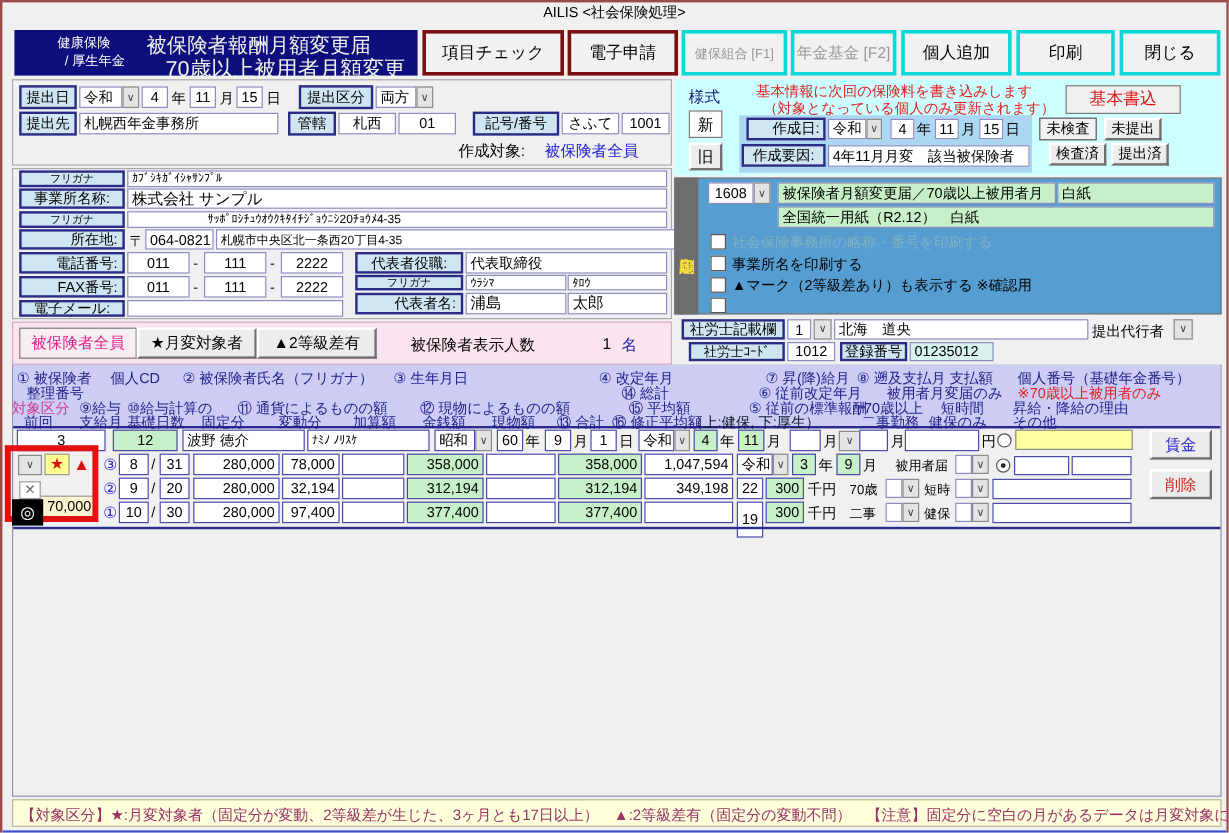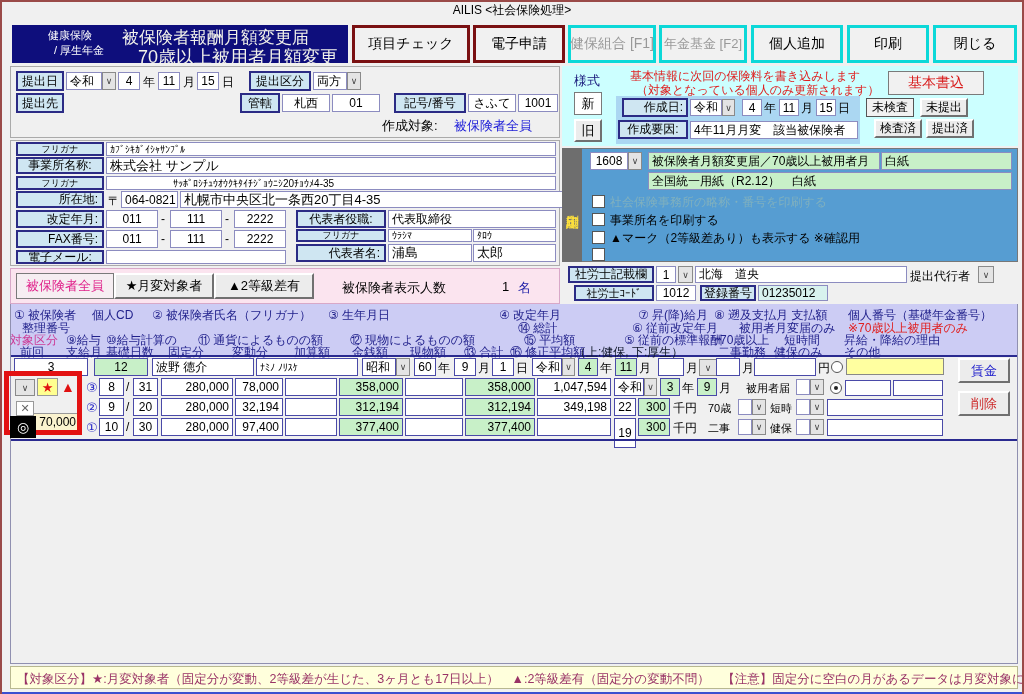--- a/index.html
+++ b/index.html
@@ -29,40 +29,41 @@
   <div class="t" style="left:0;top:4;width:1020px;text-align:center">AILIS &lt;社会保険処理&gt;</div>
 
   <div style="position:absolute;left:10px;top:23px;width:336px;height:38px;background:#0e0e7c">
     <span style="position:absolute;left:36px;top:3px;font-size:11px;color:#fff">健康保険</span>
     <span style="position:absolute;left:42px;top:18px;font-size:11px;color:#fff">/ 厚生年金</span>
     <span style="position:absolute;left:110px;top:1px;font-size:17px;color:#f2f2ea">被保険者報酬月額変更届</span>
     <span style="position:absolute;left:126px;top:20px;font-size:18px;color:#f2f2ea">70歳以上被用者月額変更届</span>
   </div>
   <div class="btn" style="left:350px;top:23px;width:118px;height:38px;border:3px solid #7a1012;font-size:14px">項目チェック</div>
   <div class="btn" style="left:471px;top:23px;width:92px;height:38px;border:3px solid #7a1012;font-size:14px">電子申請</div>
-  <div class="btn" style="left:566px;top:23px;width:88px;height:38px;border:3px solid #0cd8d8;color:#999;font-size:14px">健保組合 [F1]</div>
+  <div class="btn" style="left:566px;top:23px;width:88px;height:38px;border:3px solid #0cd8d8;color:#999;font-size:11px">健保組合 [F1]</div>
   <div class="btn" style="left:657px;top:23px;width:88px;height:38px;border:3px solid #0cd8d8;color:#999;font-size:13px">年金基金 [F2]</div>
   <div class="btn" style="left:749px;top:23px;width:92px;height:38px;border:3px solid #0cd8d8;font-size:14px">個人追加</div>
   <div class="btn" style="left:845px;top:23px;width:82px;height:38px;border:3px solid #0cd8d8;font-size:14px">印刷</div>
   <div class="btn" style="left:931px;top:23px;width:84px;height:38px;border:3px solid #0cd8d8;font-size:14px">閉じる</div>
 
   <div style="position:absolute;left:8px;top:64px;width:550px;height:72px;background:#f0f0f0;border:1px solid #aaa"></div>
   <div class="lbl" style="left:14px;top:69px;width:48px;height:20px">提出日</div>
   <div class="fld" style="left:64px;top:70px;width:36px;height:18px">令和</div>
   <div class="arw" style="left:100px;top:70px;width:14px;height:18px">∨</div>
   <div class="fld ctr" style="left:116px;top:70px;width:22px;height:18px">4</div>
   <span class="t" style="left:141px;top:72px">年</span>
   <div class="fld ctr" style="left:156px;top:70px;width:22px;height:18px">11</div>
   <span class="t" style="left:181px;top:72px">月</span>
   <div class="fld ctr" style="left:195px;top:70px;width:22px;height:18px">15</div>
   <span class="t" style="left:220px;top:72px">日</span>
   <div class="lbl" style="left:247px;top:69px;width:62px;height:20px">提出区分</div>
   <div class="fld" style="left:311px;top:70px;width:34px;height:18px">両方</div>
   <div class="arw" style="left:345px;top:70px;width:14px;height:18px">∨</div>
   <div class="lbl" style="left:14px;top:91px;width:48px;height:20px">提出先</div>
+  <div class="fld" style="left:64px;top:92px;width:166px;height:18px">札幌西年金事務所</div>
   <div class="lbl" style="left:238px;top:91px;width:40px;height:20px">管轄</div>
   <div class="fld ctr" style="left:280px;top:92px;width:48px;height:18px">札西</div>
   <div class="fld ctr" style="left:330px;top:92px;width:48px;height:18px">01</div>
   <div class="lbl" style="left:392px;top:91px;width:72px;height:20px">記号/番号</div>
   <div class="fld ctr" style="left:466px;top:92px;width:48px;height:18px">さふて</div>
   <div class="fld ctr" style="left:516px;top:92px;width:40px;height:18px">1001</div>
   <span class="t" style="left:380px;top:115px;font-size:13px">作成対象:</span>
   <span class="t" style="left:452px;top:115px;font-size:13px;color:#2020d8">被保険者全員</span>
 
   <div style="position:absolute;left:560px;top:64px;width:456px;height:80px;background:#ccffff"></div>
@@ -92,22 +93,22 @@
   <div style="position:absolute;left:8px;top:138px;width:550px;height:126px;background:#f0f0f0;border:1px solid #aaa"></div>
   <div class="lbl" style="left:14px;top:140px;width:88px;height:14px;font-size:9px">フリガナ</div>
   <div class="fld" style="left:104px;top:140px;width:450px;height:14px;font-size:10px">ｶﾌﾞｼｷｶﾞｲｼｬｻﾝﾌﾟﾙ</div>
   <div class="lbl" style="left:14px;top:155px;width:88px;height:17px">事業所名称:</div>
   <div class="fld" style="left:104px;top:155px;width:450px;height:17px;font-size:13px">株式会社 サンプル</div>
   <div class="lbl" style="left:14px;top:174px;width:88px;height:14px;font-size:9px">フリガナ</div>
   <div class="fld" style="left:104px;top:174px;width:450px;height:14px;font-size:10px;padding-left:66px">ｻｯﾎﾟﾛｼﾁｭｳｵｳｸｷﾀｲﾁｼﾞｮｳﾆｼ20ﾁｮｳﾒ4-35</div>
   <div class="lbl" style="left:14px;top:189px;width:88px;height:17px;justify-content:flex-end;padding-right:4px">所在地:</div>
   <span class="t" style="left:106px;top:191px">〒</span>
   <div class="fld" style="left:119px;top:189px;width:57px;height:17px">064-0821</div>
-  <div class="fld" style="left:178px;top:189px;width:456px;height:17px;font-size:13px">札幌市中央区北一条西20丁目4-35</div>
-  <div class="lbl" style="left:14px;top:208px;width:88px;height:18px;justify-content:flex-end;padding-right:4px">改定年月:</div>
+  <div class="fld" style="left:178px;top:189px;width:456px;height:17px;font-size:10px">札幌市中央区北一条西20丁目4-35</div>
+  <div class="lbl" style="left:14px;top:208px;width:88px;height:18px;justify-content:flex-end;padding-right:4px">電話番号:</div>
   <div class="fld ctr" style="left:104px;top:208px;width:52px;height:18px">011</div>
   <span class="t" style="left:159px;top:210px">-</span>
   <div class="fld ctr" style="left:168px;top:208px;width:52px;height:18px">111</div>
   <span class="t" style="left:223px;top:210px">-</span>
   <div class="fld ctr" style="left:232px;top:208px;width:52px;height:18px">2222</div>
   <div class="lbl" style="left:294px;top:208px;width:90px;height:18px">代表者役職:</div>
   <div class="fld" style="left:386px;top:208px;width:168px;height:18px">代表取締役</div>
   <div class="lbl" style="left:14px;top:228px;width:88px;height:18px;justify-content:flex-end;padding-right:4px">FAX番号:</div>
   <div class="fld ctr" style="left:104px;top:228px;width:52px;height:18px">011</div>
   <span class="t" style="left:159px;top:230px">-</span>

